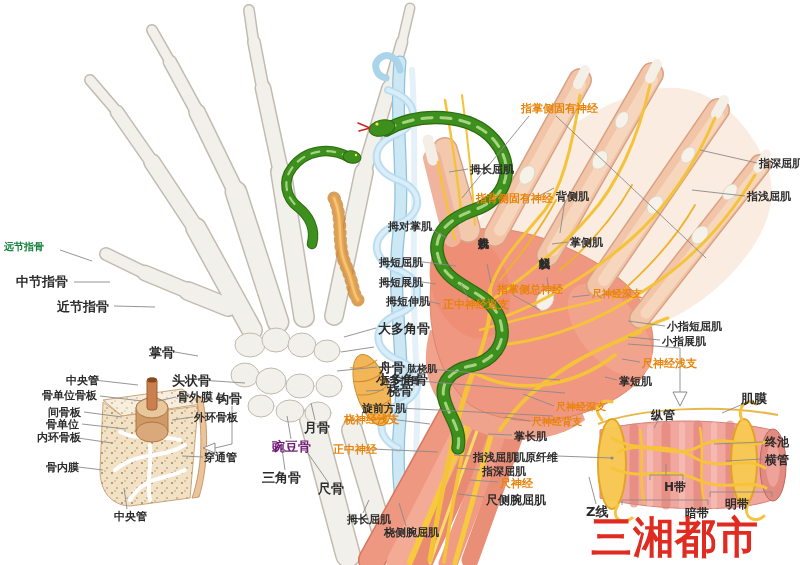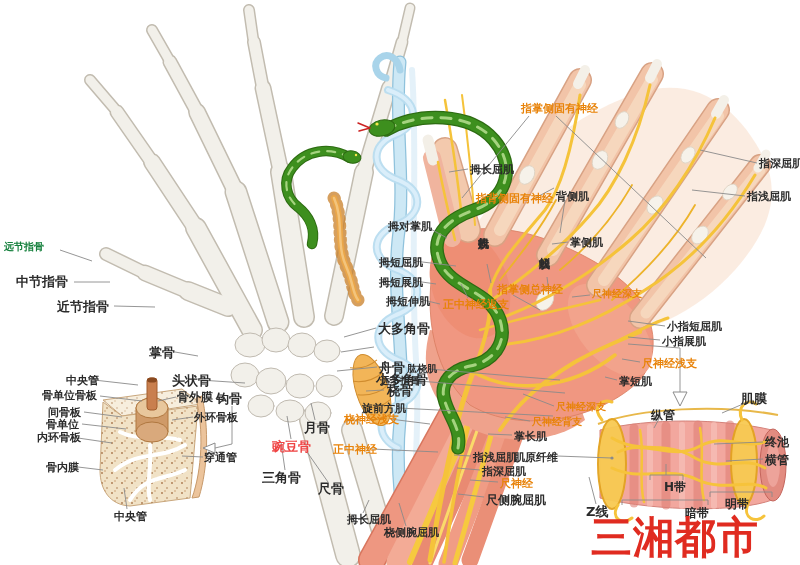--- a/index.html
+++ b/index.html
@@ -363,21 +363,21 @@
       <div class="lbl" style="left: 378px; top: 322px; font-size: 13px; color: rgb(43, 43, 43);">大多角骨</div>
       <div class="lbl" style="left: 376px; top: 341px; font-size: 13px; color: rgb(43, 43, 43); margin-top: 32px;">小多角骨</div>
       <div class="lbl" style="left: 379px; top: 361px; font-size: 13px; color: rgb(43, 43, 43);">舟骨</div>
       <div class="lbl" style="left: 407px; top: 364px; font-size: 10px; color: rgb(43, 43, 43);">肱桡肌</div>
       <div class="lbl" style="left: 380px; top: 376px; font-size: 10px; color: rgb(43, 43, 43);">远节指骨</div>
       <div class="lbl" style="left: 387px; top: 384px; font-size: 13px; color: rgb(43, 43, 43);">桡骨</div>
       <div class="lbl" style="left: 362px; top: 403px; font-size: 11px; color: rgb(43, 43, 43);">旋前方肌</div>
       <div class="lbl" style="left: 344px; top: 414px; font-size: 11px; color: rgb(232, 131, 10);">桡神经浅支</div>
       <div class="lbl" style="left: 304px; top: 421px; font-size: 13px; color: rgb(43, 43, 43);">月骨</div>
       <div class="lbl" style="left: 333px; top: 444px; font-size: 11px; color: rgb(232, 131, 10);">正中神经</div>
-      <div class="lbl" style="left: 272px; top: 440px; font-size: 13px; color: #ef4444;">豌豆骨</div>
+      <div class="lbl" style="left: 272px; top: 440px; font-size: 13px; color: #701a75;">豌豆骨</div>
       <div class="lbl" style="left: 262px; top: 471px; font-size: 13px; color: rgb(43, 43, 43);">三角骨</div>
       <div class="lbl" style="left: 318px; top: 482px; font-size: 13px; color: rgb(43, 43, 43);">尺骨</div>
       <div class="lbl" style="left: 347px; top: 514px; font-size: 11px; color: rgb(43, 43, 43);">拇长屈肌</div>
       <div class="lbl" style="left: 384px; top: 527px; font-size: 11px; color: rgb(43, 43, 43);">桡侧腕屈肌</div>
       <div class="lbl" style="left: 521px; top: 103px; font-size: 11px; color: rgb(232, 131, 10);">指掌侧固有神经</div>
       <div class="lbl" style="left: 470px; top: 164px; font-size: 11px; color: rgb(43, 43, 43);">拇长屈肌</div>
       <div class="lbl" style="left: 476px; top: 193px; font-size: 11px; color: rgb(232, 131, 10);">指背侧固有神经</div>
       <div class="lbl" style="left: 556px; top: 191px; font-size: 11px; color: rgb(43, 43, 43);">背侧肌</div>
       <div class="lbl" style="left: 388px; top: 221px; font-size: 11px; color: rgb(43, 43, 43);">拇对掌肌</div>
       <div class="lbl" style="left: 570px; top: 237px; font-size: 11px; color: rgb(43, 43, 43);">掌侧肌</div>

